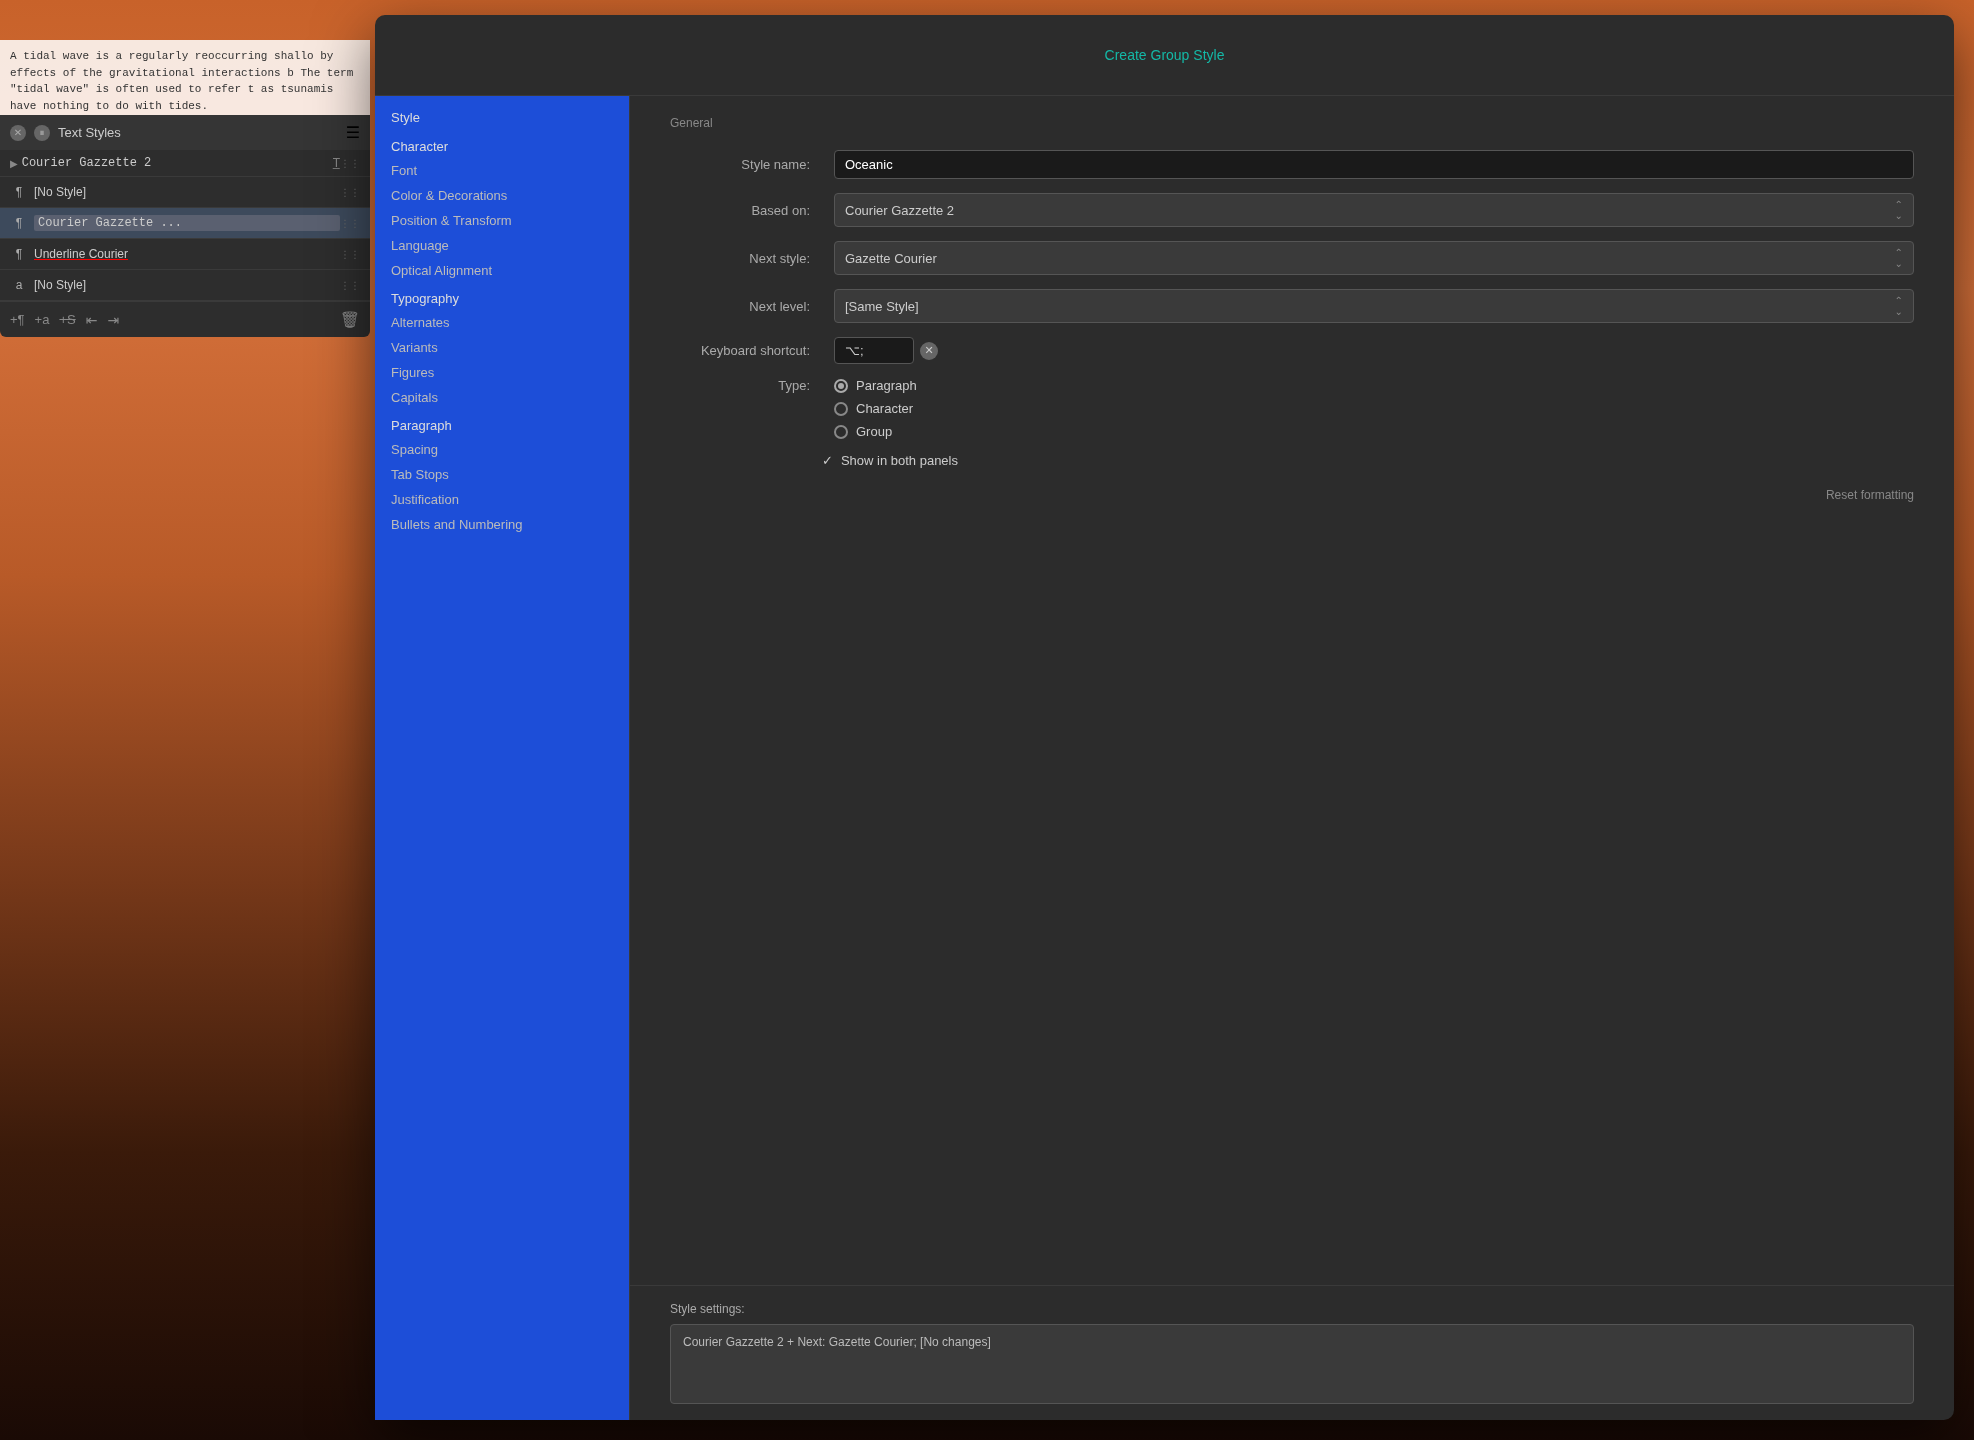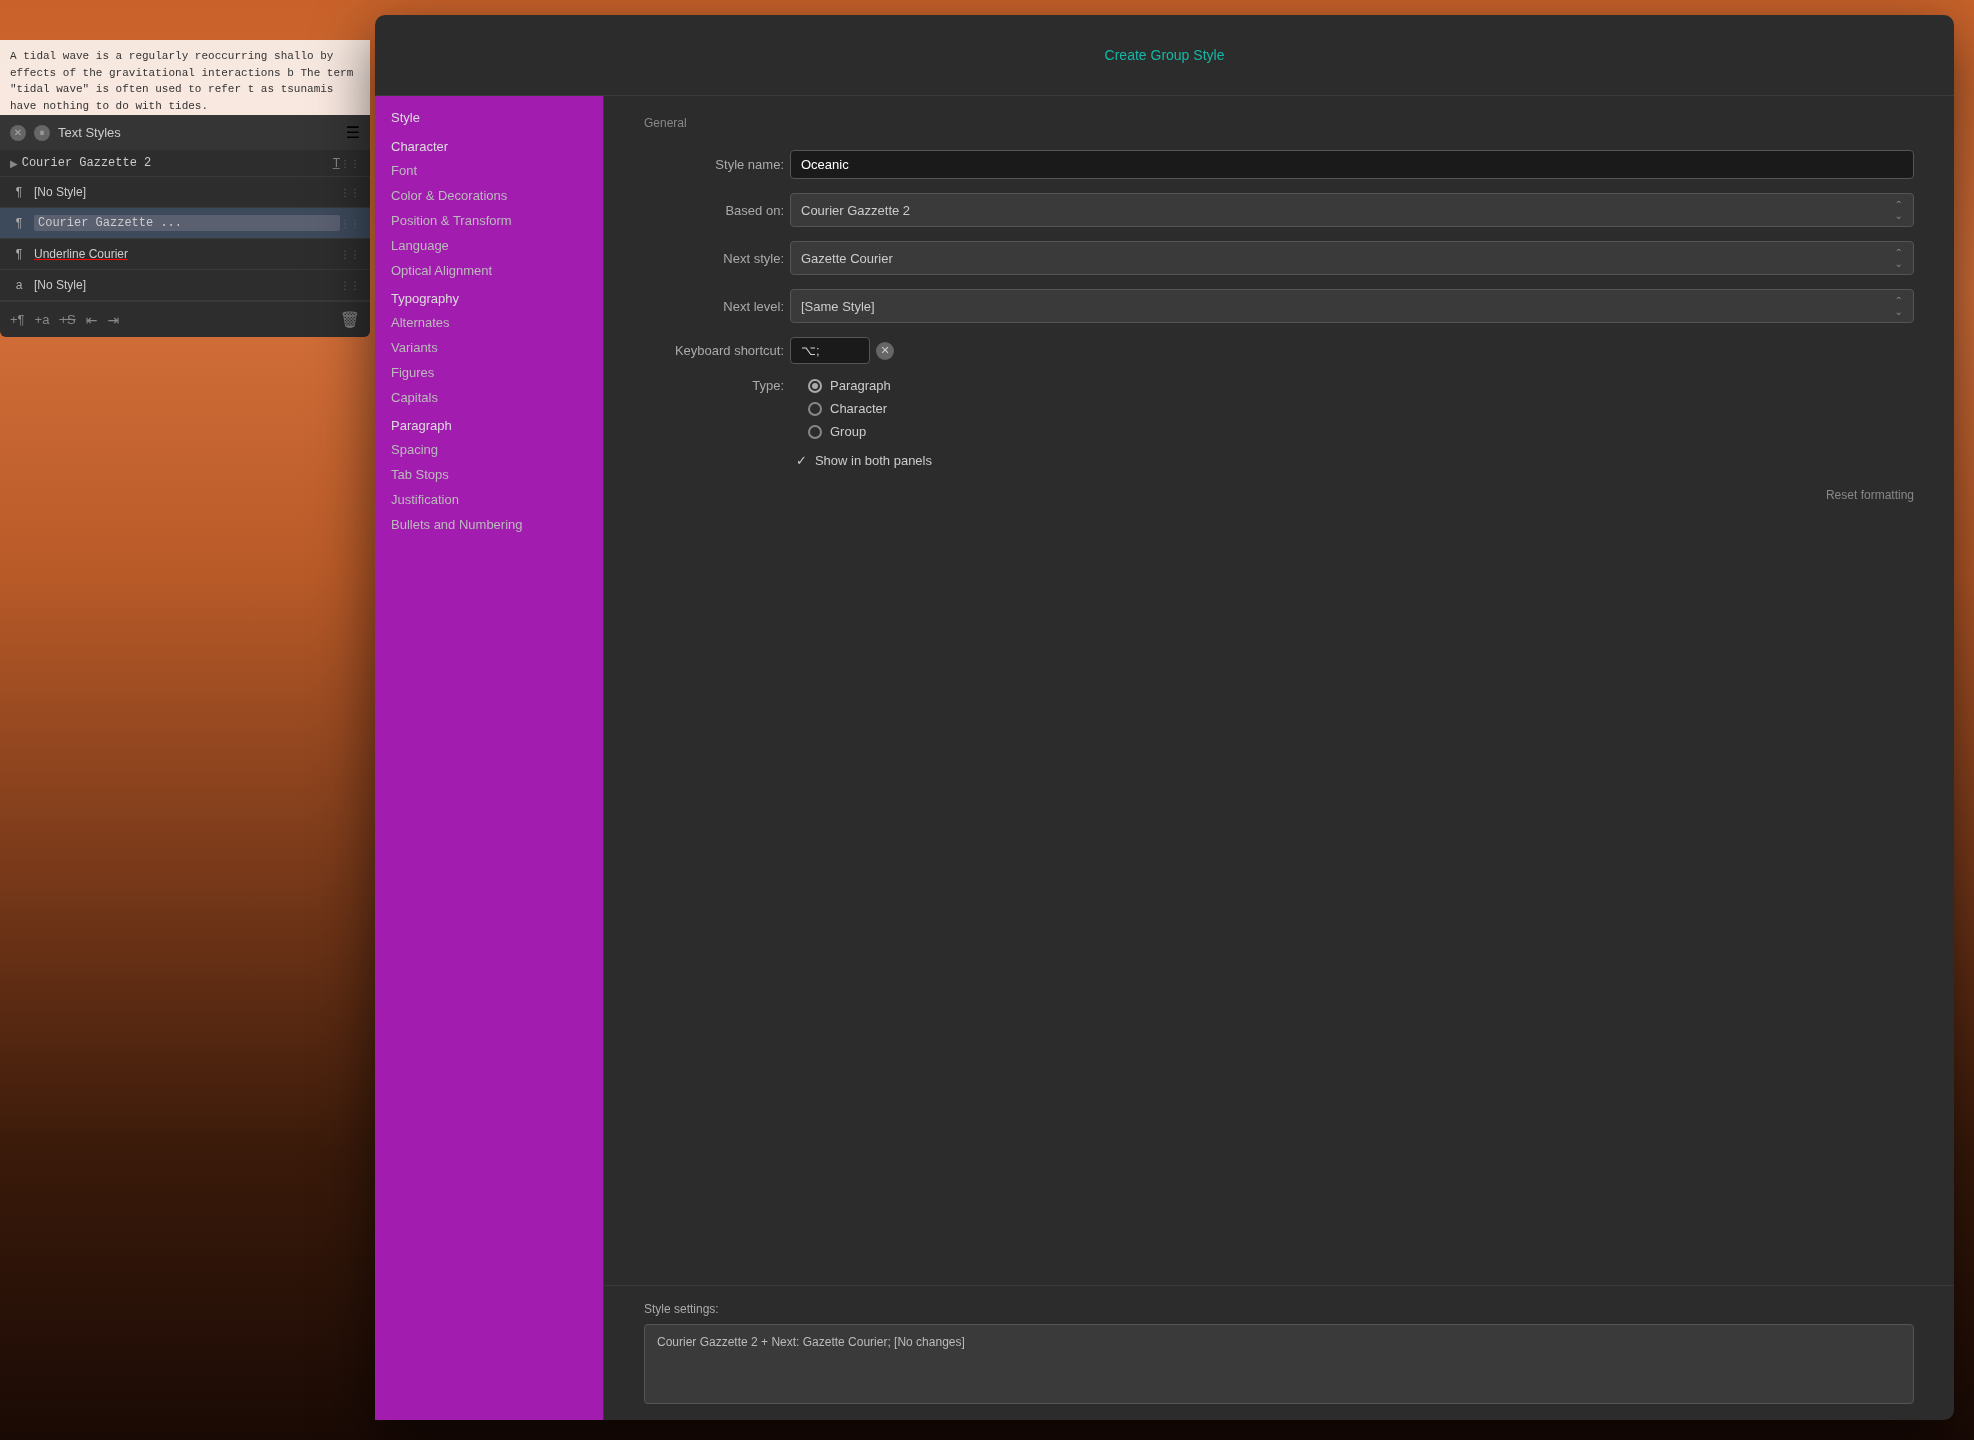--- a/index.html
+++ b/index.html
@@ -157,22 +157,22 @@
     }
 
     .dialog-body {
       display: flex;
       flex: 1;
       overflow: hidden;
     }
 
     
     .nav-sidebar {
-      width: 229px;
-      background: #a21caf;
+      width: 255px;
+      background: #1d4ed8;
       border-right: 1px solid #3a3a3a;
       padding: 8px 0;
       flex-shrink: 0;
     }
 
     .nav-section-header {
       padding: 6px 16px;
       font-size: 13px;
       color: #ddd;
       font-weight: 500;
@@ -213,21 +213,21 @@
       padding: 6px 10px;
       color: #fff;
       font-size: 13px;
       outline: none;
     }
 
     .form-row {
       display: flex;
       align-items: center;
       margin-bottom: 14px;
-      gap: 6px;
+      gap: 24px;
     }
 
     .select-field {
       flex: 1;
       background: #3a3a3a;
       border: 1px solid #555;
       border-radius: 4px;
       padding: 5px 10px;
       color: #ccc;
       font-size: 13px;

